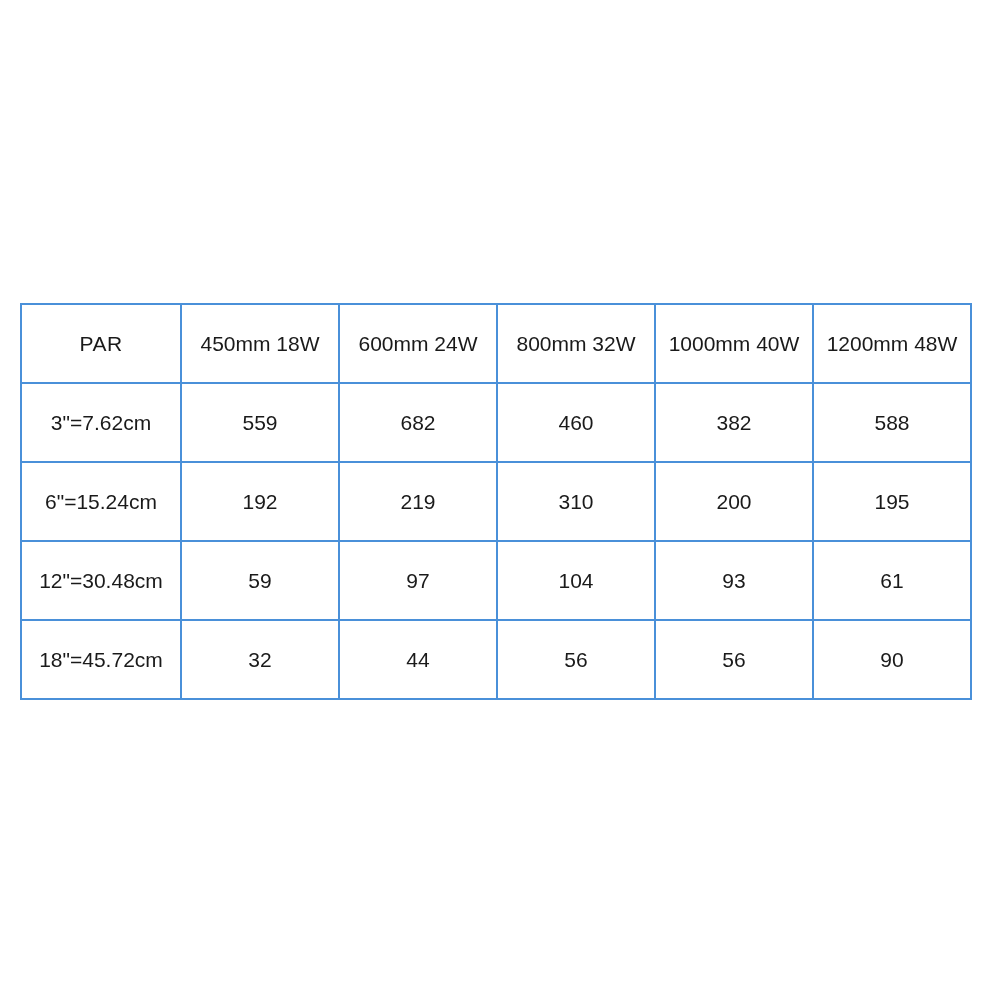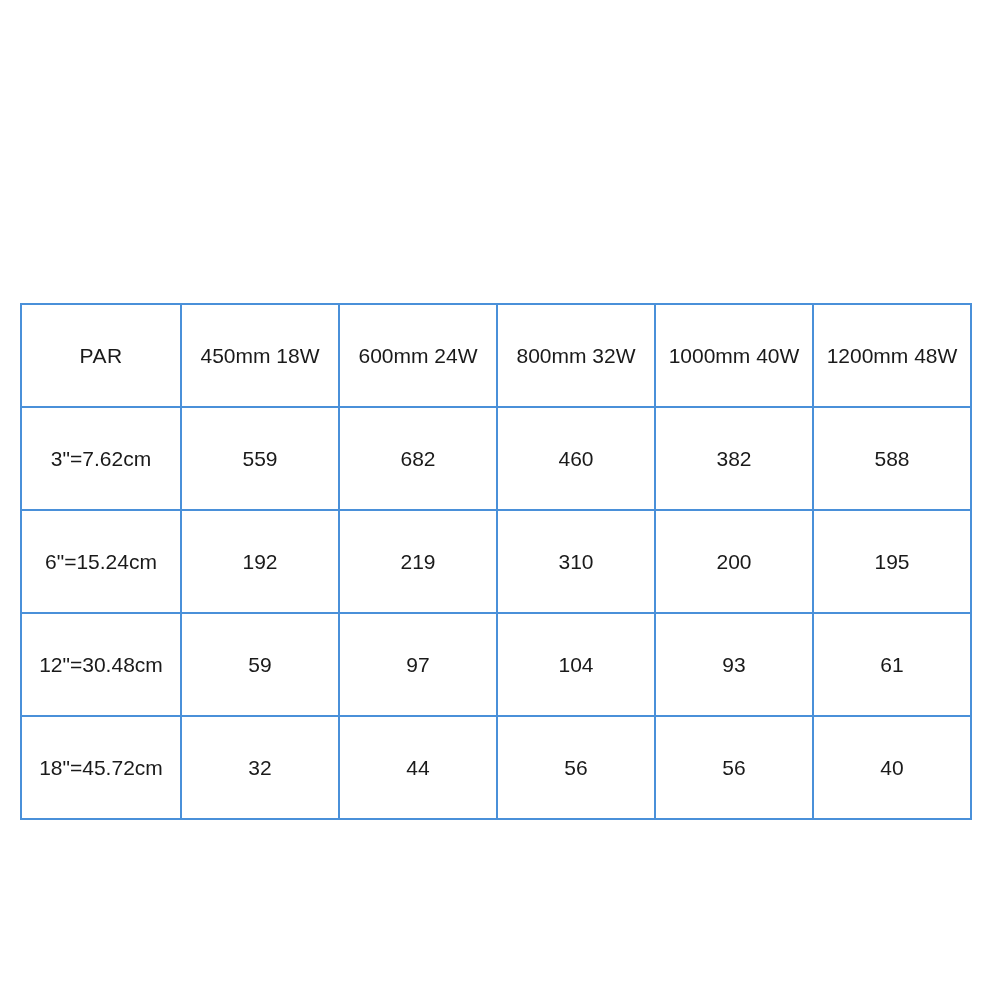--- a/index.html
+++ b/index.html
@@ -25,21 +25,21 @@
     border-collapse: collapse;
     table-layout: fixed;
     width: 952px;
   }
   table.par-table td {
     border: 2px solid #4a90d9;
     text-align: center;
     vertical-align: middle;
     font-size: 21px;
     color: #1a1a1a;
-    padding: 12px;
+    padding: 0;
   }
   tr.header-row td {
     height: 77px;
   }
   tr.data-row td {
     height: 77px;
   }
   td.corner-cell {
     font-size: 34px;
     letter-spacing: 0.5px;
@@ -95,17 +95,17 @@
         <td>104</td>
         <td>93</td>
         <td>61</td>
       </tr>
       <tr class="data-row">
         <td class="row-label">18"=45.72cm</td>
         <td>32</td>
         <td>44</td>
         <td>56</td>
         <td>56</td>
-        <td>40</td>
+        <td>90</td>
       </tr>
     </tbody>
   </table>
 </div>
 
 </body></html>

